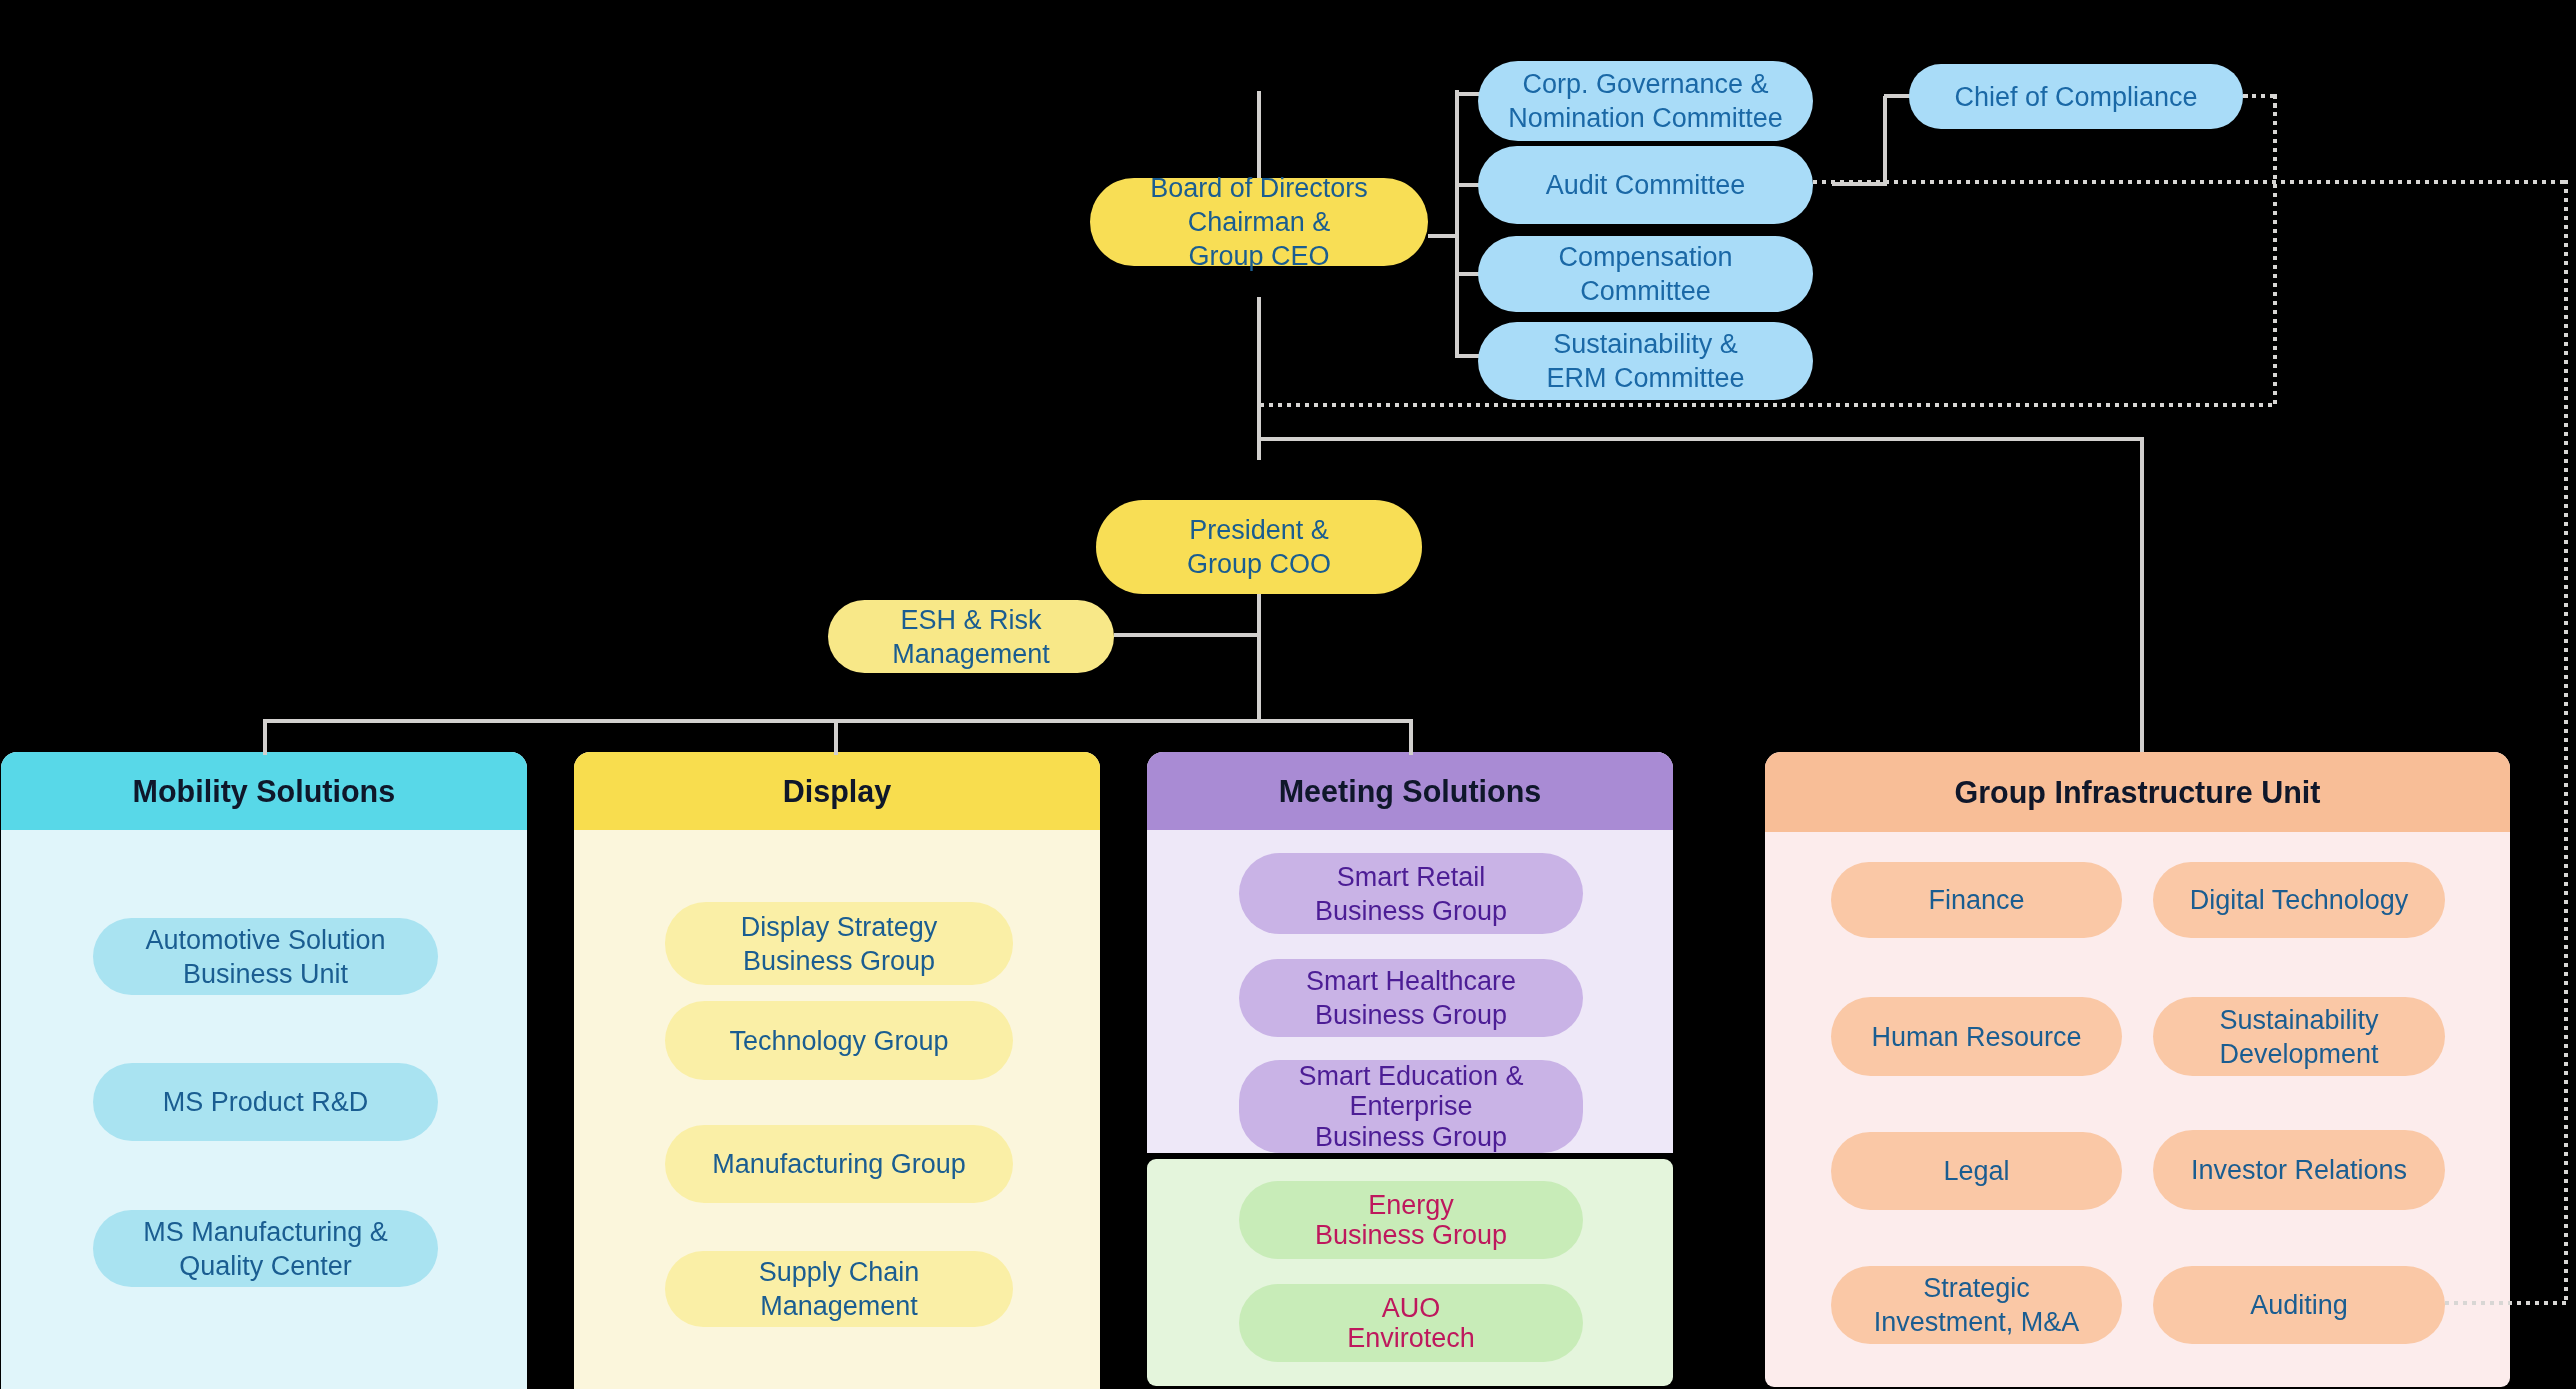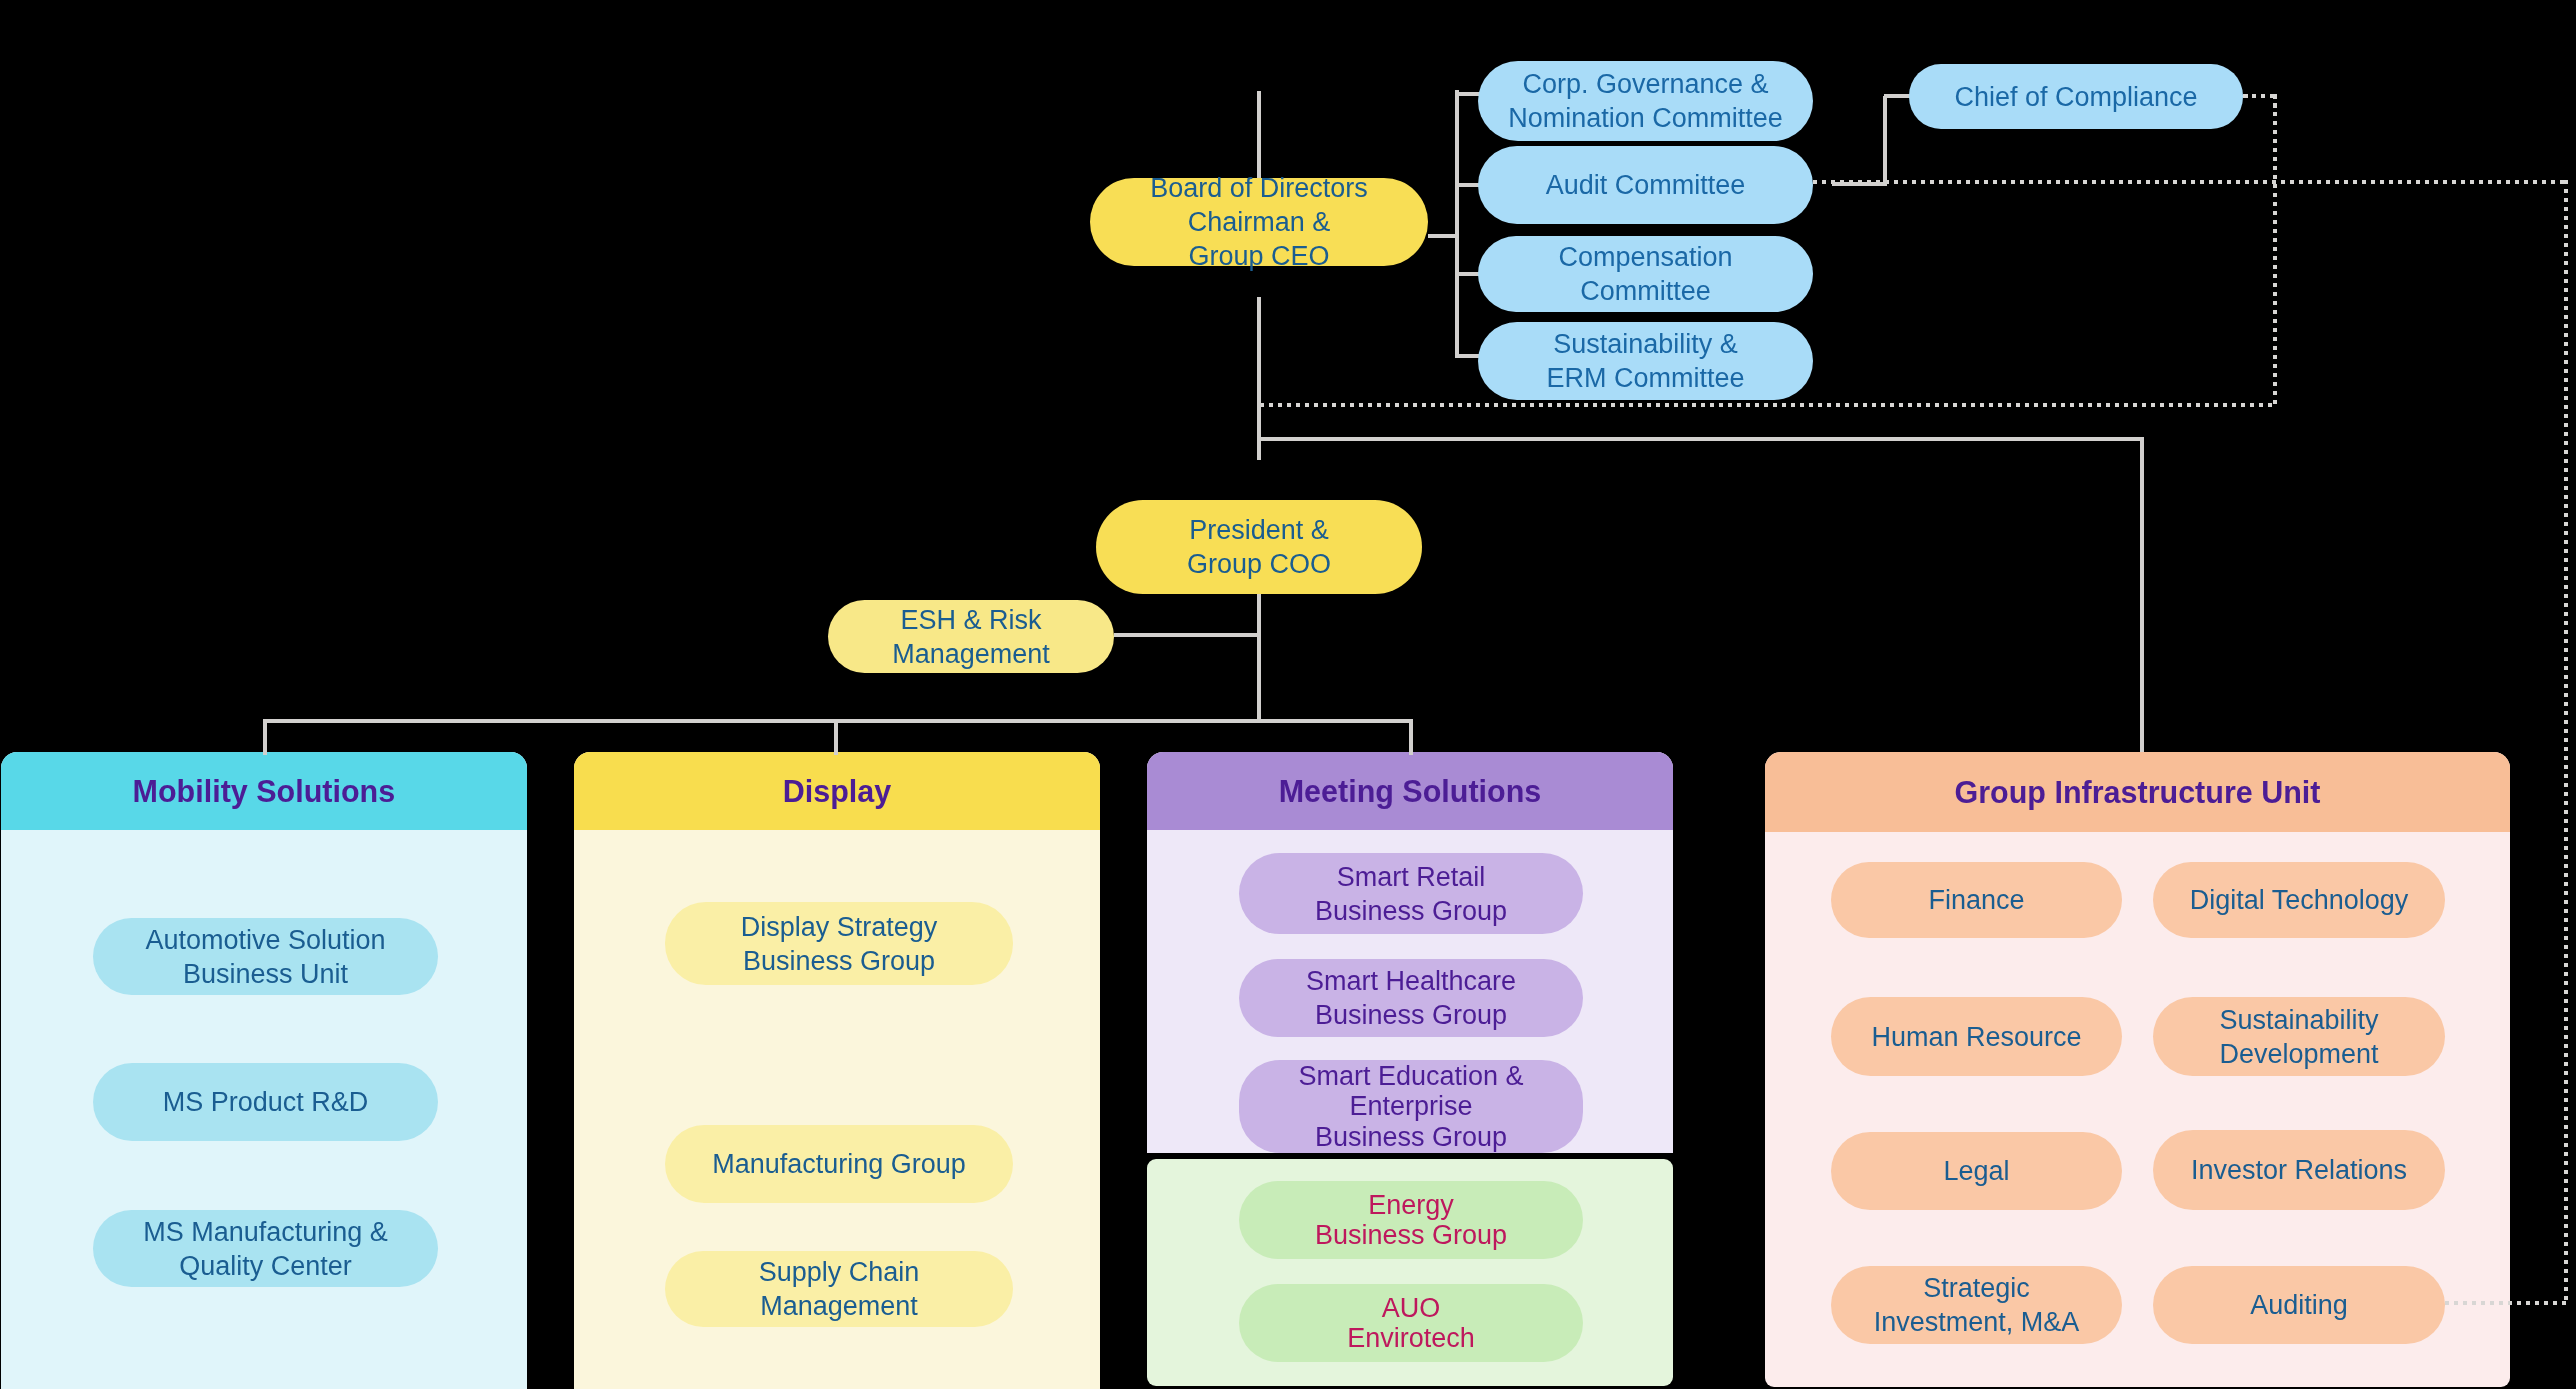--- a/index.html
+++ b/index.html
@@ -10,21 +10,21 @@
   
   .ln{position:absolute;background:#D2D0CE;z-index:1;}
   .dt-h{position:absolute;height:3.6px;z-index:1;
     background-image:repeating-linear-gradient(90deg,#D8D6D4 0 4.5px,transparent 4.5px 9px);}
   .dt-v{position:absolute;width:3.6px;z-index:1;
     background-image:repeating-linear-gradient(180deg,#D8D6D4 0 4.5px,transparent 4.5px 9px);}
   
   .panel{position:absolute;border-radius:16px;overflow:hidden;z-index:0;}
   .panel .hd{
     display:flex;align-items:center;justify-content:center;height:78px;
-    font-size:30.5px;font-weight:bold;color:#4c1d95;white-space:pre-line;text-align:center;
+    font-size:30.5px;font-weight:bold;color:#0f172a;white-space:pre-line;text-align:center;
   }
   .bg-mob{background:#E0F5FA;} .hd-mob{background:#58D8E8;}
   .bg-disp{background:#FBF6DC;} .hd-disp{background:#F8DD4E;}
   .bg-vert{background:#EEE8F8;} .hd-vert{background:#A98BD4;}
   .bg-green{background:#E4F5DC;}
   .bg-giu{background:#FCECEC;} .hd-giu{background:#F8BE97;}
   
   .pill{
     position:absolute;display:flex;align-items:center;justify-content:center;
     text-align:center;white-space:pre-line;z-index:2;
@@ -104,20 +104,21 @@
 ERM Committee</div>
 
   <div class="pill c-cyan" style="left:93px;top:918px;width:345px;height:77px;">Automotive Solution
 Business Unit</div>
   <div class="pill c-cyan" style="left:93px;top:1063px;width:345px;height:78px;">MS Product R&amp;D</div>
   <div class="pill c-cyan" style="left:93px;top:1210px;width:345px;height:77px;">MS Manufacturing &amp;
 Quality Center</div>
 
   <div class="pill c-dispbox" style="left:665px;top:876px;width:348px;height:83px;margin-top:26px;">Display Strategy
 Business Group</div>
+  <div class="pill c-dispbox" style="left:665px;top:1001px;width:348px;height:79px;">Technology Group</div>
   <div class="pill c-dispbox" style="left:665px;top:1125px;width:348px;height:78px;">Manufacturing Group</div>
   <div class="pill c-dispbox" style="left:665px;top:1251px;width:348px;height:76px;">Supply Chain
 Management</div>
 
   <div class="pill c-purple" style="left:1239px;top:853px;width:344px;height:81px;">Smart Retail
 Business Group</div>
   <div class="pill c-purple" style="left:1239px;top:959px;width:344px;height:78px;">Smart Healthcare
 Business Group</div>
   <div class="pill c-purple tight" style="left:1239px;top:1060px;width:344px;height:93px;">Smart Education &amp;
 Enterprise

